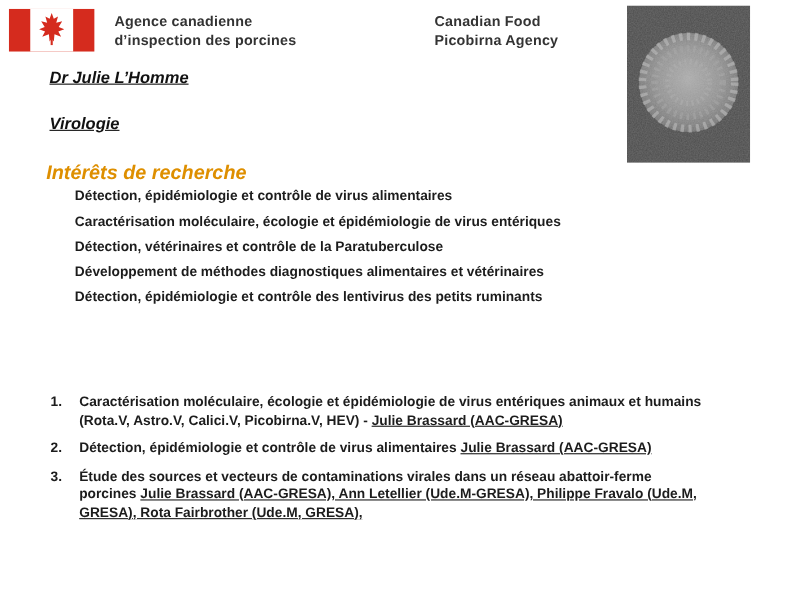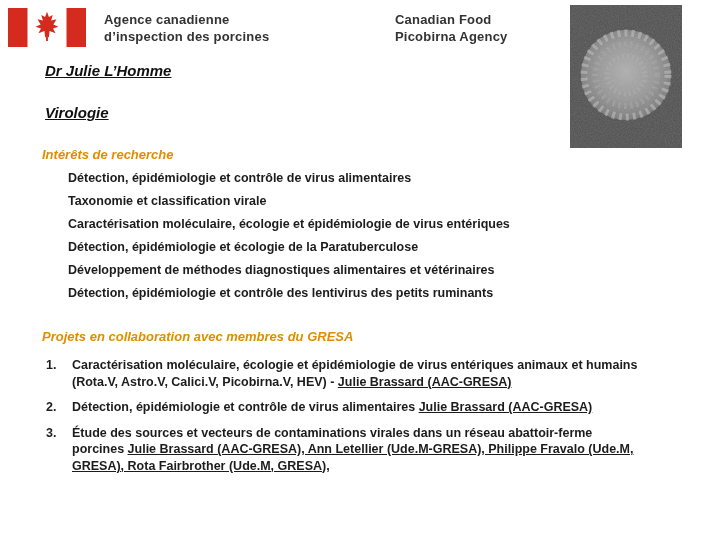--- a/index.html
+++ b/index.html
@@ -30,21 +30,21 @@
     position: absolute; left: 45px;
     font-size: 15px; font-weight: bold; font-style: italic;
     text-decoration: underline; color: #111111;
   }
   .title { top: 62px; }
   .subtitle { top: 90px; margin-top: 14px; }
 
   
   .sec-heading {
     position: absolute; left: 42px;
-    font-size: 13px; font-weight: bold; font-style: italic;
+    font-size: 18px; font-weight: bold; font-style: italic;
     color: #de8f00;
   }
   .sec-heading.research { top: 147px; }
   .sec-heading.projects { top: 329px; }
 
   
   .interests {
     position: absolute; left: 68px; top: 167px;
     font-size: 12.5px; font-weight: bold; line-height: 23px;
     color: #1c1c1c; width: 600px;
@@ -108,28 +108,26 @@
       <rect width="112" height="143" filter="url(#grain)" opacity="0.55"></rect>
     </svg>
   </div>
 
   <div class="title">Dr Julie L’Homme</div>
   <div class="subtitle">Virologie</div>
 
   <div class="sec-heading research">Intérêts de recherche</div>
   <div class="interests">
     <div>Détection, épidémiologie et contrôle de virus alimentaires</div>
-    <div>Taxonomie et classification virale</div>
     <div>Caractérisation moléculaire, écologie et épidémiologie de virus entériques</div>
-    <div>Détection, épidémiologie et écologie de la Paratuberculose</div>
+    <div>Détection, vétérinaires et contrôle de la Paratuberculose</div>
     <div>Développement de méthodes diagnostiques alimentaires et vétérinaires</div>
     <div>Détection, épidémiologie et contrôle des lentivirus des petits ruminants</div>
   </div>
 
-  <div class="sec-heading projects">Projets en collaboration avec membres du GRESA</div>
   <div class="projects-list">
     <div class="project">
       <span class="pnum">1.</span>
       <span class="pbody"><span>Caractérisation moléculaire, écologie et épidémiologie de virus entériques animaux et humains (Rota.V, Astro.V, Calici.V, Picobirna.V, HEV) - </span><span class="names">Julie Brassard (AAC-GRESA)</span></span>
     </div>
     <div class="project">
       <span class="pnum">2.</span>
       <span class="pbody"><span>Détection, épidémiologie et contrôle de virus alimentaires </span><span class="names">Julie Brassard (AAC-GRESA)</span></span>
     </div>
     <div class="project">

